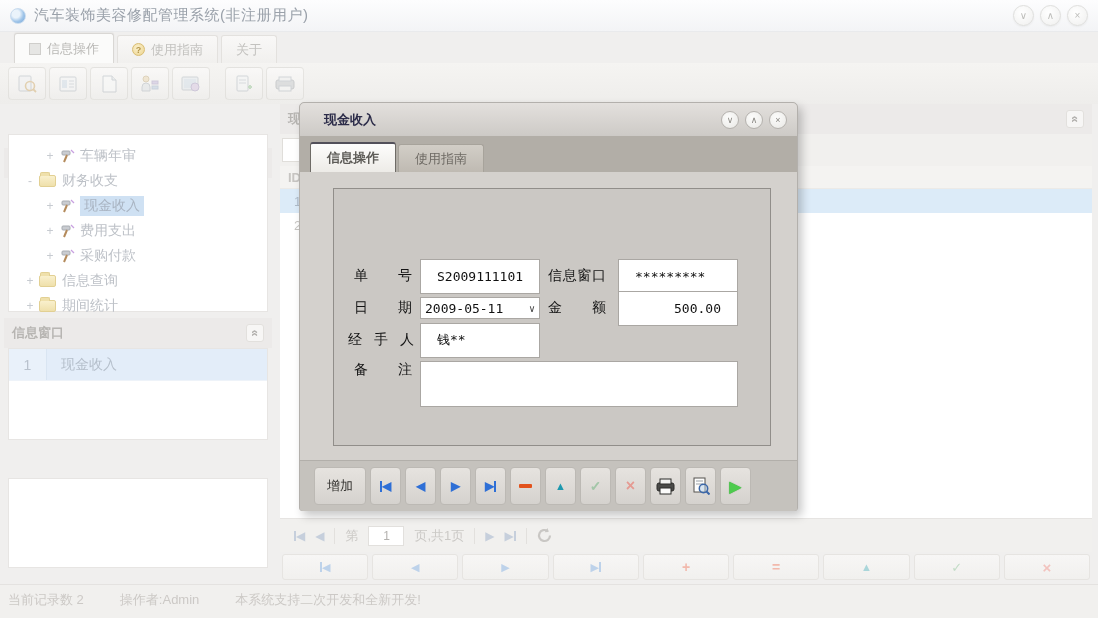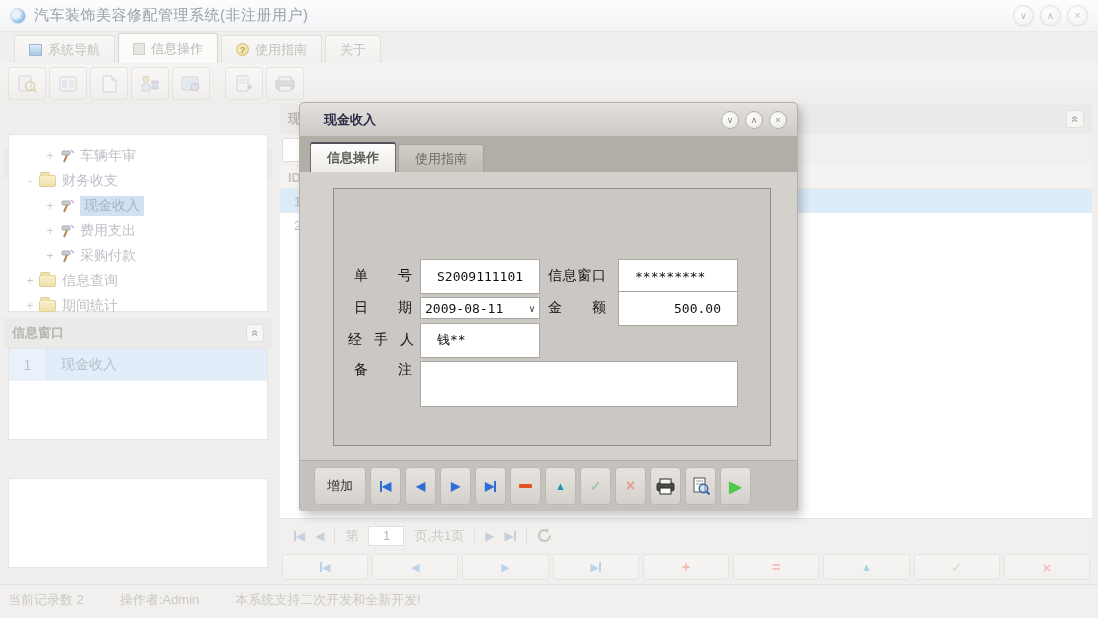--- a/index.html
+++ b/index.html
@@ -178,24 +178,20 @@
     <div class="app-logo"></div>
     <div class="app-title">汽车装饰美容修配管理系统(非注册用户)</div>
     <div class="win-controls">
       <div class="circle-btn">∨</div>
       <div class="circle-btn">∧</div>
       <div class="circle-btn">×</div>
     </div>
   </div>
 
   <div class="tabsrow">
-    <div class="mtab">
-      <span class="ic-bluesq"></span>
-      <span>系统导航</span>
-    </div>
     <div class="mtab active">
       <span class="ic-grid"></span>
       <span>信息操作</span>
     </div>
     <div class="mtab">
       <span class="ic-coin">?</span>
       <span>使用指南</span>
     </div>
     <div class="mtab">
       <span>关于</span>
@@ -431,21 +427,21 @@
         <div class="frow" style="left:20px; top:76px; width:400px;">
           <span class="flabel">单 号</span>
           <input class="finput" style="position: absolute; left: 66px; width: 120px;" value="S2009111101">
           <span class="flabel" style="position:absolute; left:194px; width:58px;">信息窗口</span>
           <input class="finput" style="position: absolute; left: 264px; width: 120px;" value="*********">
         </div>
 
         <div class="frow" style="left:20px; top:108px; width:400px;">
           <span class="flabel">日 期</span>
           <div class="fselect" style="position:absolute; left:66px; width:120px;">
-            <span>2009-08-11</span>
+            <span>2009-05-11</span>
             <span class="chev">∨</span>
           </div>
           <span class="flabel" style="position:absolute; left:194px; width:58px;">金 额</span>
           <input class="finput" style="position: absolute; left: 264px; width: 120px; text-align: right;" value="500.00">
         </div>
 
         <div class="frow" style="left:14px; top:140px; width:400px;">
           <span class="flabel" style="width:66px;">经 手 人</span>
           <input class="finput" style="position: absolute; left: 72px; width: 120px;" value="钱**">
         </div>

